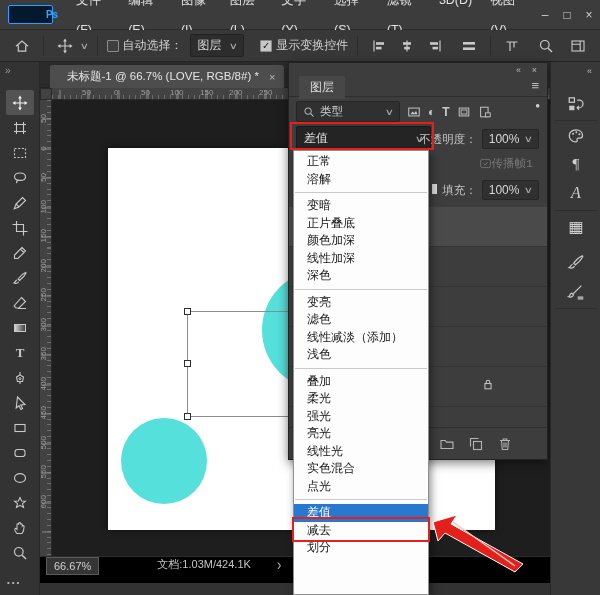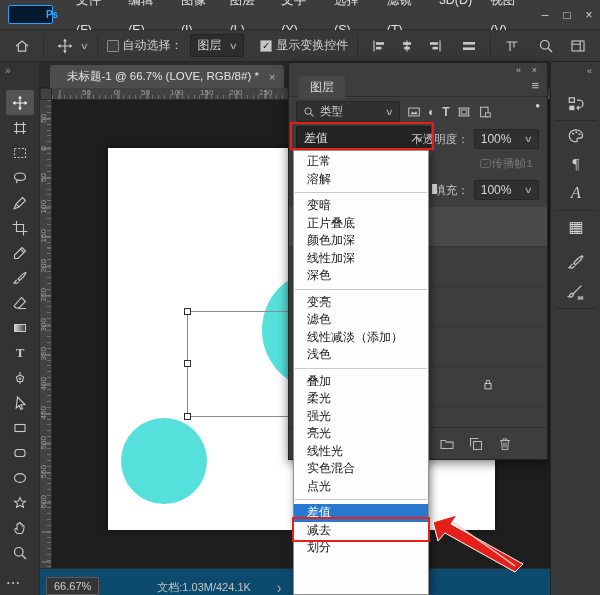--- a/index.html
+++ b/index.html
@@ -73,22 +73,22 @@
   #canvas { left:52px; top:100px; width:548px; height:468px; background:#1e1e1e; overflow:hidden; }
   #page { position:absolute; left:56px; top:48px; width:387px; height:382px; background:#ffffff;
     box-shadow:0 0 6px rgba(0,0,0,.55); }
   .circle { position:absolute; border-radius:50%; background:#55e0db; }
   #circle-left  { left:13px;  top:270px; width:86px;  height:86px; }
   #circle-right { left:154px; top:122px; width:120px; height:120px; }
   .tline { position:absolute; background:#8c8c8c; }
   .handle { position:absolute; width:7px; height:7px; background:#fdfdfd; border:1.4px solid #2e2e2e; }
 
   
-  #statusbar { left:40px; top:568px; width:560px; height:27px; background:#0c4a6e; border-top:1px solid #2b2b2b;
-    display:flex; align-items:flex-end; }
+  #statusbar { left:40px; top:556px; width:560px; height:27px; background:#000000; border-top:1px solid #2b2b2b;
+    display:flex; align-items:flex-start; }
   #zoom-box { margin-left:6px; border:1px solid #5a5a5a; background:#353535; padding:2px 7px;
     font-size:11px; color:#cfcfcf; }
   #doc-info { margin-left:58px; font-size:11px; color:#c4c4c4; }
   #status-chev { margin-left:26px; color:#b0b0b0; font-size:13px; transform:scaleY(1.3); }
 
   
   #layers-panel { left:288px; top:62px; width:260px; height:398px; background:#3d3d3d;
     border:1px solid #232323; box-shadow:0 3px 10px rgba(0,0,0,.5); }
   #lp-head { position:absolute; left:0; top:0; width:100%; height:10px; }
   #lp-head .ctl { position:absolute; top:2px; font-size:9px; color:#b8b8b8; }
@@ -102,21 +102,21 @@
   #filter-combo .lbl { color:#cfcfcf; font-size:11.5px; flex:1; }
   .fic { margin-left:7px; display:flex; align-items:center; color:#c9c9c9; }
   .fic .g { font-size:12px; color:#c9c9c9; }
   .fic .gT { font-size:12px; font-weight:bold; }
   #lp-dot { position:absolute; right:7px; top:3px; color:#d0d0d0; font-size:8px; }
   #lp-blend { position:absolute; left:0; top:63px; width:100%; height:25px; display:flex; align-items:center; }
   #blend-combo { display:flex; align-items:center; background:#242424; border:1px solid #1b1b1b; border-radius:2px;
     margin-left:7px; padding:3px 7px; width:135px; }
   #blend-combo .lbl { flex:1; color:#e0e0e0; font-size:12px; }
   .lp-label { color:#c3c3c3; font-size:11.5px; }
-  .lp-well { display:flex; align-items:center; gap:14px; background:#303030; border:1px solid #262626;
+  .lp-well { display:flex; align-items:center; gap:6px; background:#303030; border:1px solid #262626;
     border-radius:2px; padding:2px 6px; }
   #lp-opacity { position:absolute; right:8px; top:66px; display:flex; align-items:center; gap:5px; }
   #lp-propagate { position:absolute; right:14px; top:93px; display:flex; align-items:center; color:#787878;font-family:Liberation Mono, monospace; }
   #lp-propagate svg { color:#6e6e6e; }
   #lp-propagate .lbl { font-size:11.5px; color:#787878; }
   #lp-fill { position:absolute; right:8px; top:117px; display:flex; align-items:center; gap:5px; }
   #lock-sliver { position:absolute; left:143px; top:121px; width:5px; height:10px; background:#d7d7d7; }
   #lp-list { position:absolute; left:0; top:142px; width:100%; height:224px; background:#3d3d3d; overflow:hidden; }
   .lrow { position:absolute; left:0; width:100%; height:40px; border-bottom:1px solid #353535; }
   .lrow.sel { background:#4a4a4a; }

